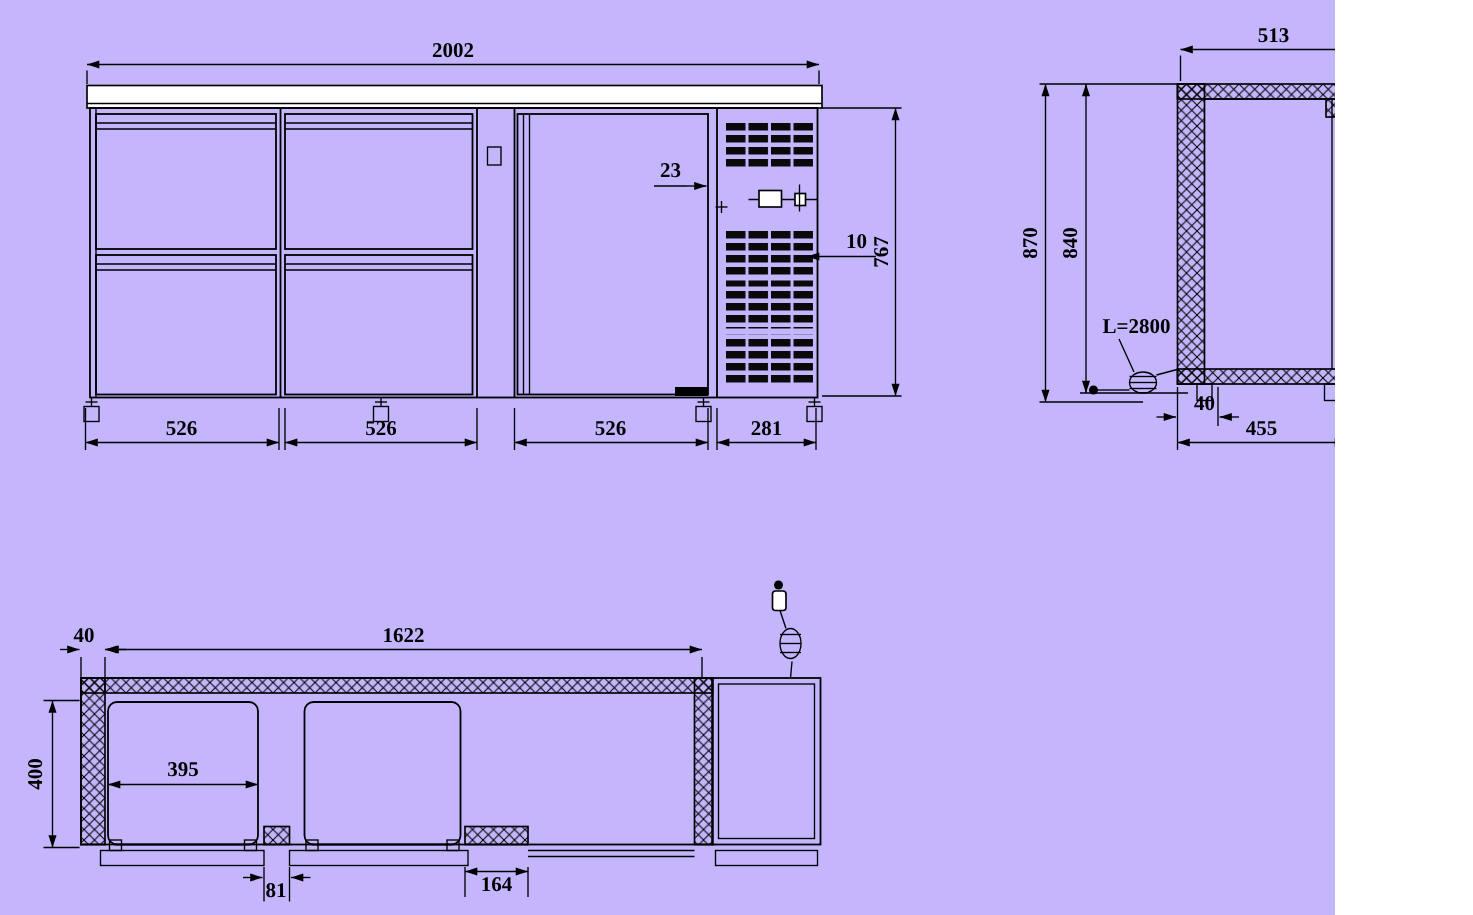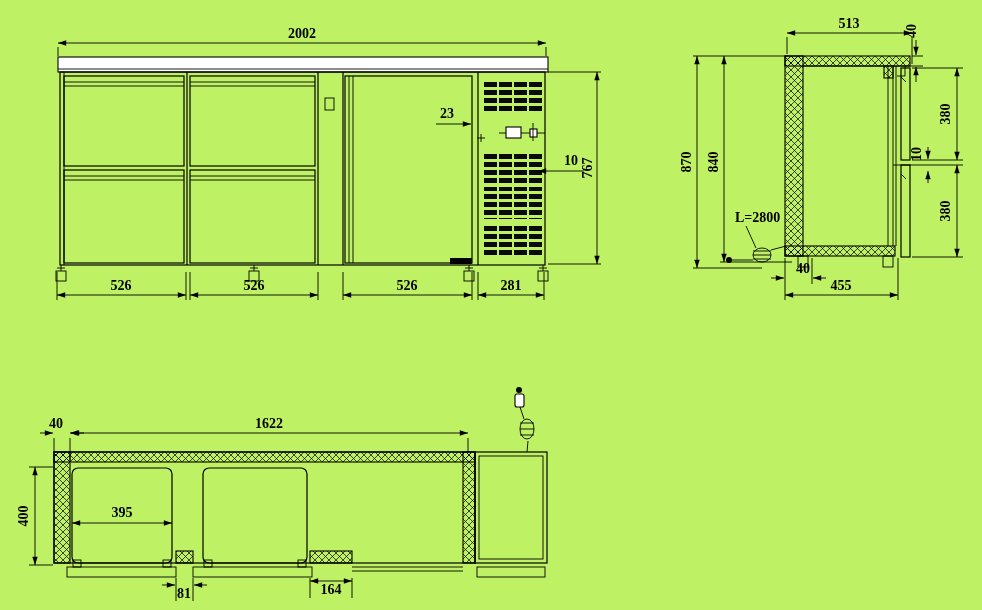--- a/index.html
+++ b/index.html
@@ -1,16 +1,16 @@
 <!DOCTYPE html>
 <html><head>
 <meta charset="utf-8">
 <style>
   html,body{margin:0;padding:0;background:#fff;}
-  .canvas{position:relative;width:982px;height:610px;background:#bef264;overflow:hidden;}
+  .canvas{position:relative;width:890px;height:610px;background:#c4b5fd;overflow:hidden;}
   svg{position:absolute;left:0;top:0;}
   svg text{font-family:"Liberation Serif", serif;font-size:14px;font-weight:bold;fill:#000;}
   .ln{stroke:#000;stroke-width:1.2;fill:none;}
   .th{stroke:#000;stroke-width:0.9;fill:none;}
   .dim{stroke:#000;stroke-width:0.9;fill:none;}
   .hatch{fill:url(#xhatch);stroke:#000;stroke-width:1.1;}
   .wht{fill:#fff;stroke:#000;stroke-width:1.1;}
   .blk{fill:#000;stroke:none;}
 </style>
 </head>

